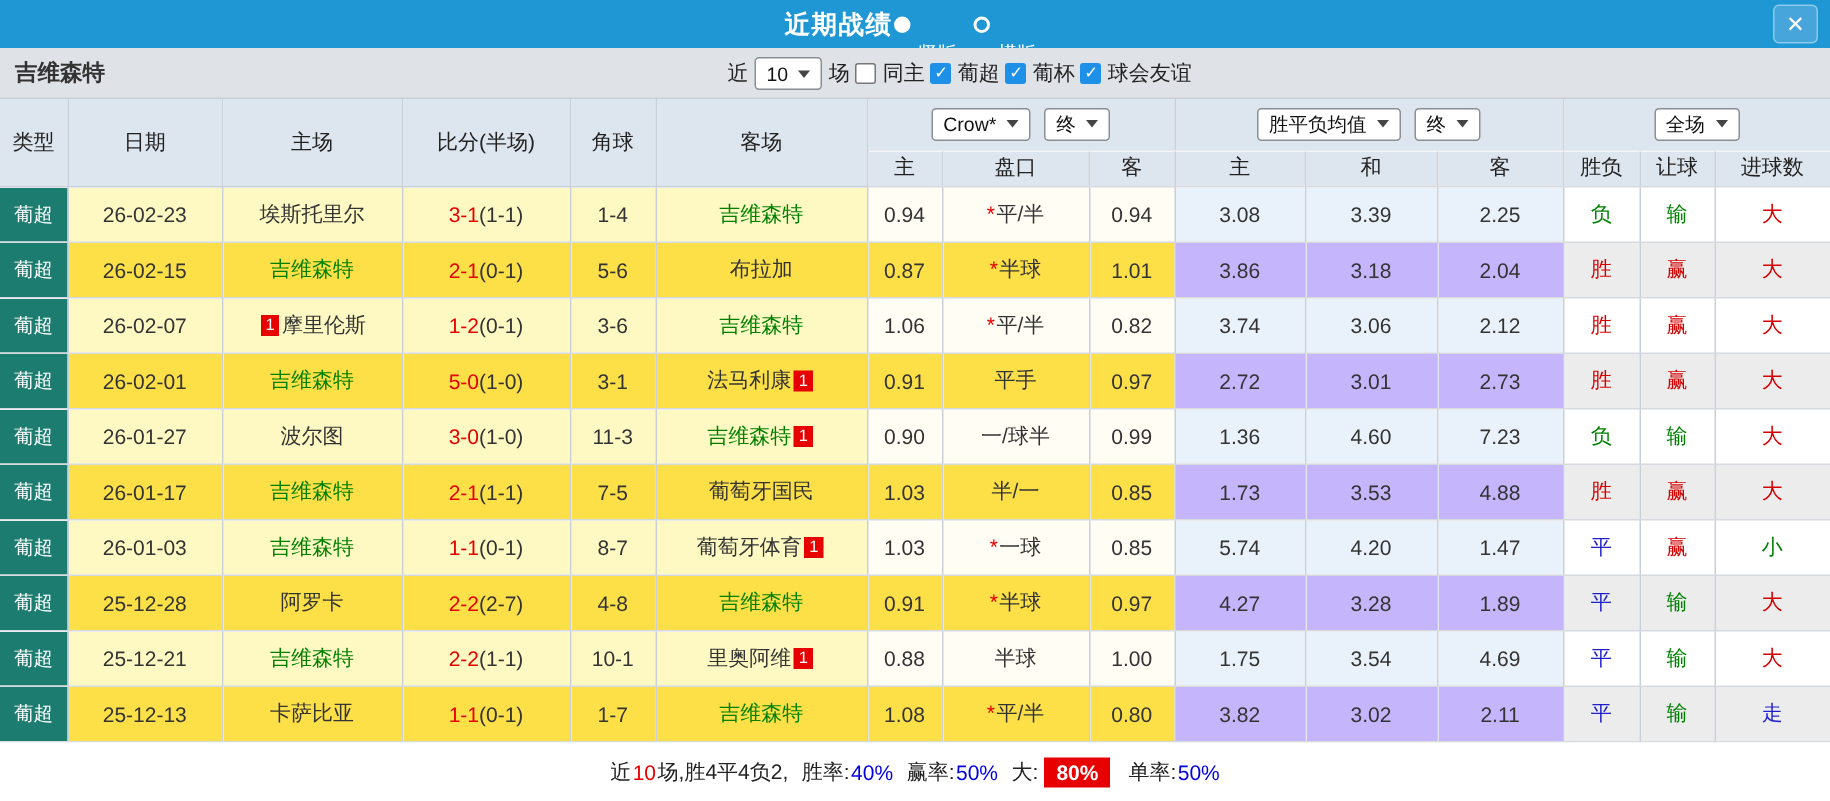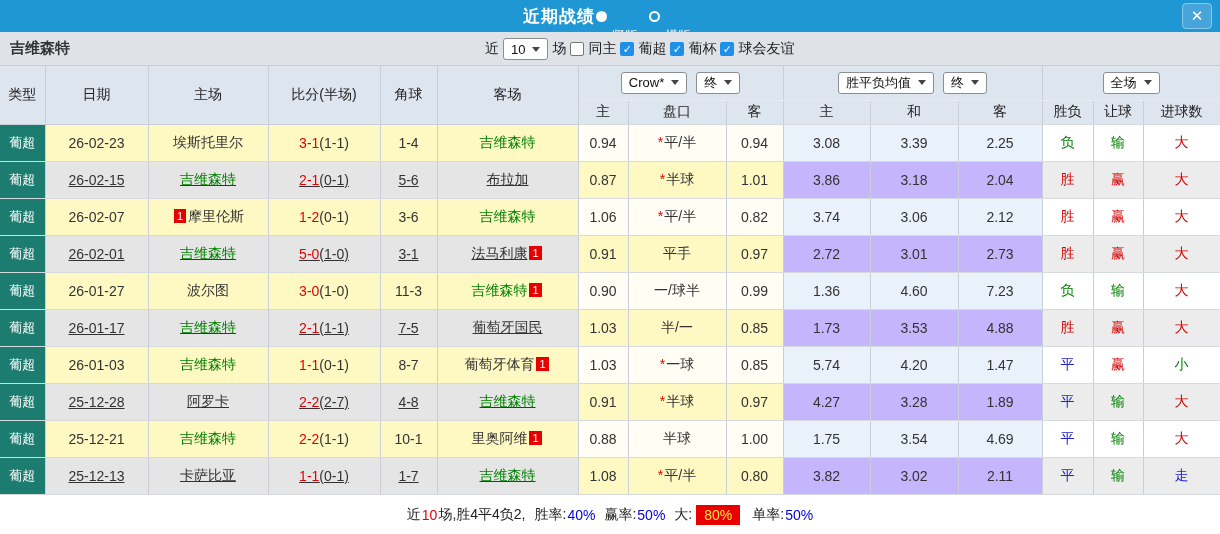--- a/index.html
+++ b/index.html
@@ -43,24 +43,24 @@
   .flabel { color:#222; }
   
   table { width:1220px; border-collapse:collapse; table-layout:fixed; }
   th, td { border-right:1px solid #c9cfd8; border-bottom:1px solid #d6dadf; text-align:center; overflow:hidden; white-space:nowrap; }
   th { background:#dde5ef; font-weight:normal; font-size:14px; color:#222; }
   thead tr.hdr-top th { height:34px; border-bottom:1px solid #e7ecf3; }
   thead tr.hdr-top th.merged { border-bottom:1px solid #c9cfd8; }
   thead tr.hdr-sub th { height:24px; }
   tbody td { height:37px; font-size:14px; }
   tbody td.type { background:#1b7c6f; color:#fff; font-size:13px; }
-  tbody tr.even td.plain { background:#e5e5e5;text-decoration:underline; }
+  tbody tr.even td.plain { background:#fde047; }
   tbody tr.odd  td.plain { background:#fef9c3; }
   tbody tr.odd  td.odds { background:#fffdf4;text-align:center; }
-  tbody tr.even td.odds { background:#fef9c3; }
+  tbody tr.even td.odds { background:#fde047; }
   tbody tr.odd  td.avg  { background:#e9f2fa; }
   tbody tr.even td.avg  { background:#c4b5fd; }
   tbody tr.odd  td.res  { background:#ffffff; }
   tbody tr.even td.res  { background:#ececec; }
   .green { color:#008000; }
   .dark  { color:#333; }
   .c-red   { color:#d40000; }
   .c-green { color:#008000; }
   .c-blue  { color:#2121cc; }
   .score-main { color:#e60000; }
@@ -72,21 +72,21 @@
   }
   .hdr-selects { display:flex; align-items:center; justify-content:center; gap:9px; }
   
   .footer {
     height:40px; display:flex; align-items:center; justify-content:center;
     font-size:14px; background:#fff; gap:1px;
   }
   .f-black { color:#222; }
   .f-red   { color:#e60000; }
   .f-blue  { color:#0000e0; }
-  .f-redbg { color:#fde047; background:#e80000; padding:2px 8px; margin:0 3px; }
+  .f-redbg { color:#ffffff; background:#e80000; padding:2px 8px; margin:0 3px;font-weight:bold; }
   .fgap { margin-left:8px; }
 </style>
 </head>
 <body>
 
 <div class="titlebar">
   <span class="title">近期战绩</span>
   <span class="radio on"></span>
   <span class="radio-label">竖版</span>
   <span class="radio off"></span>

